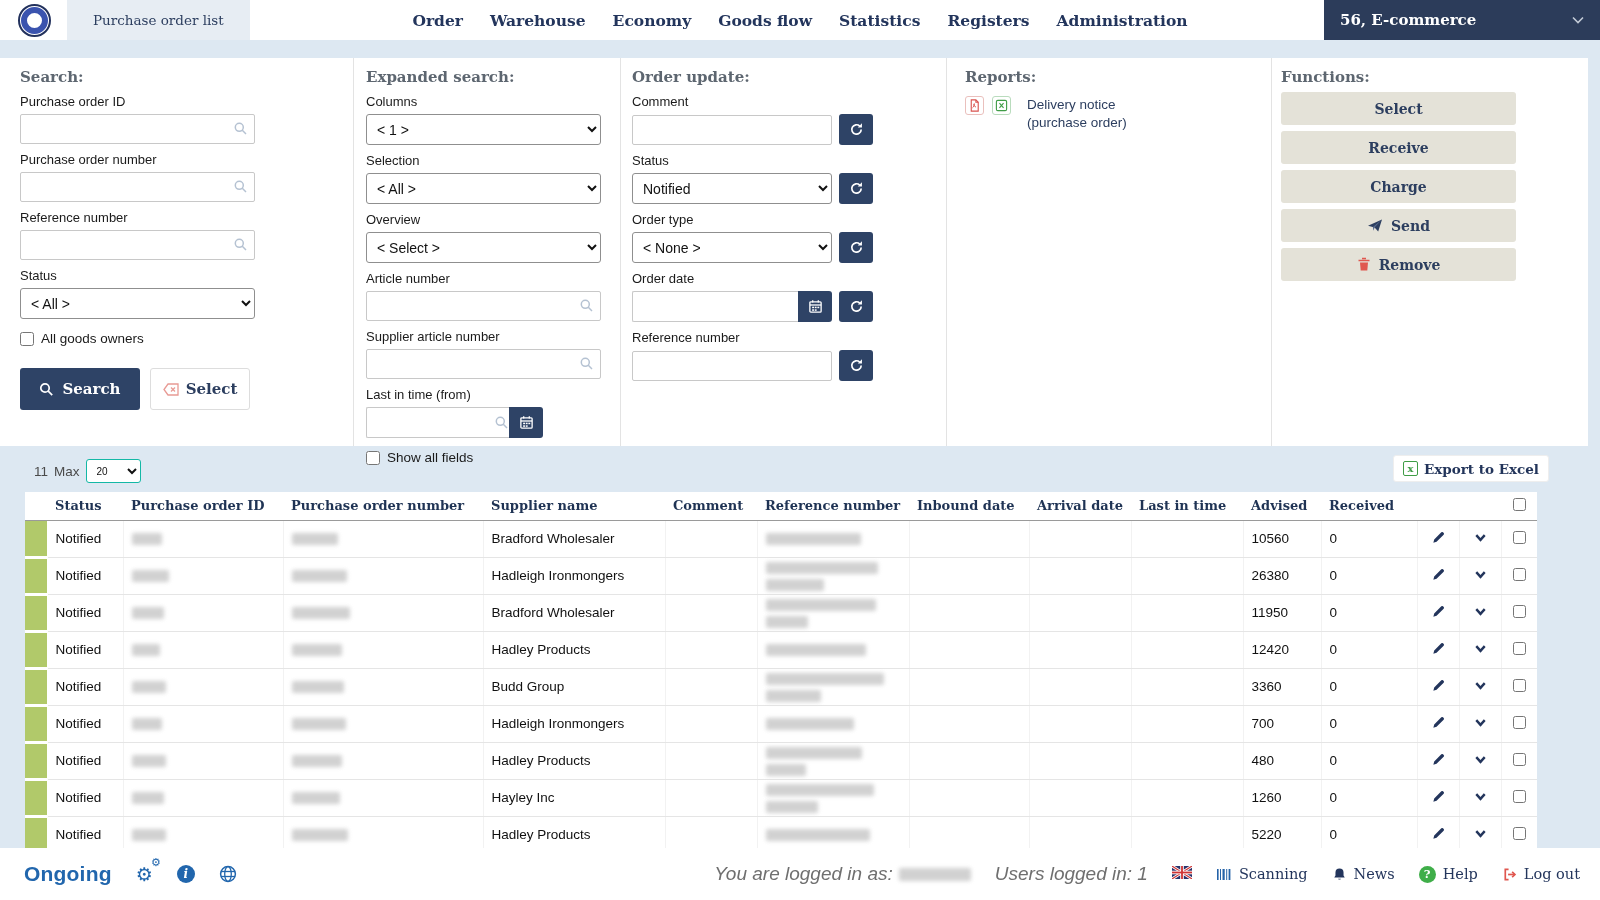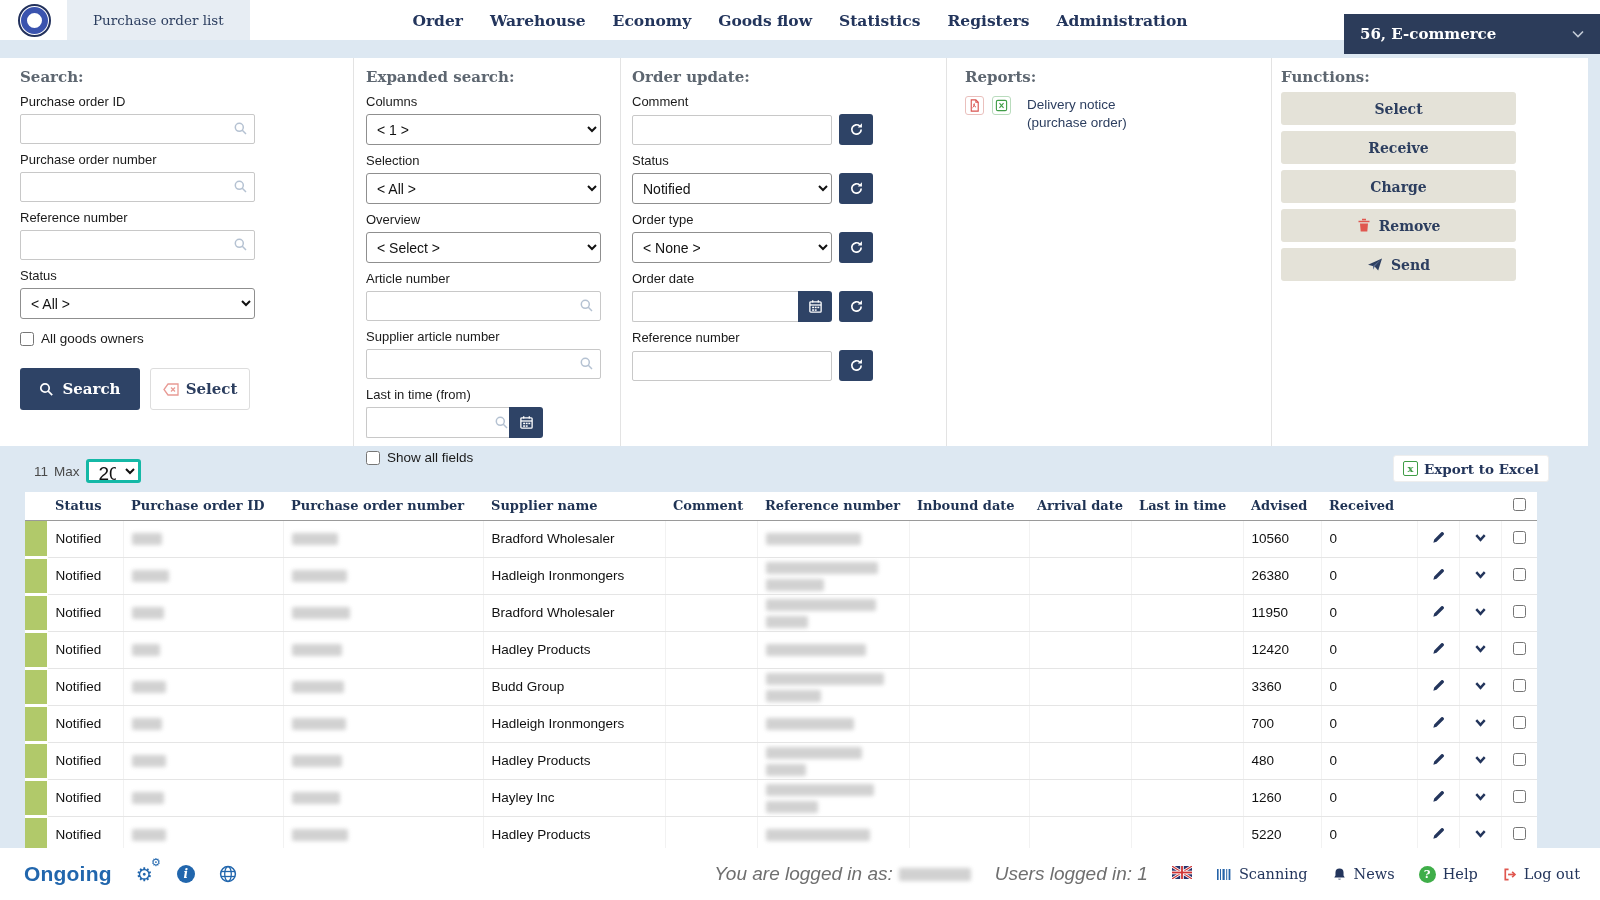--- a/index.html
+++ b/index.html
@@ -13,21 +13,21 @@
   }
 
   
   .topbar { position:absolute; top:0; left:0; width:1600px; height:40px; background:#fff; display:flex; align-items:stretch; z-index:10; }
   .logo-wrap { display:flex; align-items:center; padding:0 16px 0 18px; }
   .logo { width:33px; height:33px; border-radius:50%; background:#fff; border:2px solid #22315c; position:relative; }
   .logo::after { content:""; position:absolute; inset:1px; border:6px solid #3a53ae; border-radius:50%; }
   .top-tab { background:#e7edf3; display:flex; align-items:center; padding:0 26px; font-family:"DejaVu Serif", serif; font-size:13.5px; color:#2c3e5f; }
   .main-nav { position:absolute; left:50%; transform:translateX(-50%); top:0; height:40px; display:flex; align-items:center; gap:27px; }
   .main-nav .nav-item { font-family:"DejaVu Serif", serif; font-weight:bold; font-size:15.5px; color:#23355c; cursor:pointer; white-space:nowrap; }
-  .account-box { position:absolute; right:0; top:0; width:256px; height:40px; background:#2c3c5a; color:#fff; display:flex; align-items:center; padding:0 14px 0 16px; cursor:pointer;margin-top:14px; }
+  .account-box { position:absolute; right:0; top:0; width:276px; height:40px; background:#2c3c5a; color:#fff; display:flex; align-items:center; padding:0 14px 0 16px; cursor:pointer; }
   .account-box .acct-label { font-family:"DejaVu Serif", serif; font-weight:bold; font-size:15px; flex:1; }
 
   
   .panels { position:absolute; top:58px; left:0; width:1588px; height:388px; background:#fff; display:flex; }
   .panel { height:100%; padding-top:10px; }
   .panel.b { border-right:1px solid #e3e3e3; }
   .p-search   { width:354px; padding-left:20px; }
   .p-expanded { width:267px; padding-left:12px; }
   .p-update   { width:326px; padding-left:11px; }
   .p-reports  { width:325px; padding-left:18px; }
@@ -58,21 +58,21 @@
   .file-ic.pdf { border:1px solid #eac0bd; }
   .file-ic.xls { border:1px solid #b9dcbd; }
   .report-label { font-size:13.5px; color:#2c3e5f; max-width:150px; line-height:1.35; margin-left:8px; }
 
   .fn-btn { width:235px; height:33px; background:#e4e2d8; border:none; border-radius:3px; color:#2c3e5f; font-family:"DejaVu Serif", serif; font-weight:bold; font-size:14px; display:flex; align-items:center; justify-content:center; gap:8px; margin-bottom:6px; cursor:pointer; }
   .fn-btn:first-of-type { margin-top:6px; }
 
   
   .results-bar { position:absolute; top:446px; left:12px; width:1600px; height:46px; }
   .count-wrap { position:absolute; left:22px; top:13px; display:flex; align-items:center; gap:6px; font-size:13.5px; color:#4a4a4a; }
-  .count-wrap select { width:55px; height:24px; font-size:19px; border:3px solid #14b8a6; }
+  .count-wrap select { width:55px; height:24px; font-size:10px; border:1px solid #14b8a6; }
   .export-btn { position:absolute; top:9px; right:63px; height:27px; background:#fff; border:1px solid #eee; border-radius:3px; display:flex; align-items:center; gap:6px; padding:0 9px; font-family:"DejaVu Serif", serif; font-weight:bold; font-size:13.5px; color:#22345a; cursor:pointer; }
   .xls-mini { width:15px; height:15px; border:1px solid #3f9c46; border-radius:2px; color:#3f9c46; font-size:10px; font-weight:bold; display:flex; align-items:center; justify-content:center; }
 
   
   .table-wrap { position:absolute; top:492px; left:25px; width:1512px; height:356px; overflow:hidden; background:#fff; }
   table { width:100%; border-collapse:collapse; table-layout:fixed; }
   thead th { height:28px; text-align:left; font-family:"DejaVu Serif", serif; font-weight:bold; font-size:13px; color:#1f3354; border-bottom:1px solid #9a9a9a; padding-left:8px; background:#fff; }
   thead th.no-pad { padding-left:0; }
   tbody td { height:37px; border-bottom:1px solid #e5e5e5; border-right:1px solid #f2f2f2; font-size:13.5px; color:#111; padding-left:8px; background:#fff; }
   tbody td:last-child { border-right:none; }
@@ -314,32 +314,32 @@
     <button class="fn-btn">
         <span>Select</span>
       </button>
     <button class="fn-btn">
         <span>Receive</span>
       </button>
     <button class="fn-btn">
         <span>Charge</span>
       </button>
     <button class="fn-btn">
+      <svg width="16" height="15" viewBox="0 0 16 15">
+          <polygon points="1,7.8 15,1.5 11.2,13.5 7.6,9.6" fill="#2c3e5f"></polygon>
+          <polygon points="7.6,9.6 6.4,12.8 5.9,9 15,1.5" fill="#55688c"></polygon>
+        </svg>
+      <span>Send</span>
+    </button>
+    <button class="fn-btn">
       <svg width="14" height="15" viewBox="0 0 14 15">
           <path d="M5 1.5h4M1.5 3.5h11" stroke="#e0574f" stroke-width="1.6" fill="none"></path>
           <path d="M3 5.5h8l-.7 8H3.7z" fill="#e0574f"></path>
         </svg>
       <span>Remove</span>
-    </button>
-    <button class="fn-btn">
-      <svg width="16" height="15" viewBox="0 0 16 15">
-          <polygon points="1,7.8 15,1.5 11.2,13.5 7.6,9.6" fill="#2c3e5f"></polygon>
-          <polygon points="7.6,9.6 6.4,12.8 5.9,9 15,1.5" fill="#55688c"></polygon>
-        </svg>
-      <span>Send</span>
     </button>
   </div>
 </div>
 
 <div class="results-bar">
   <div class="count-wrap">
     <span>11</span>
     <span>Max</span>
     <select><option>20</option></select>
   </div>

